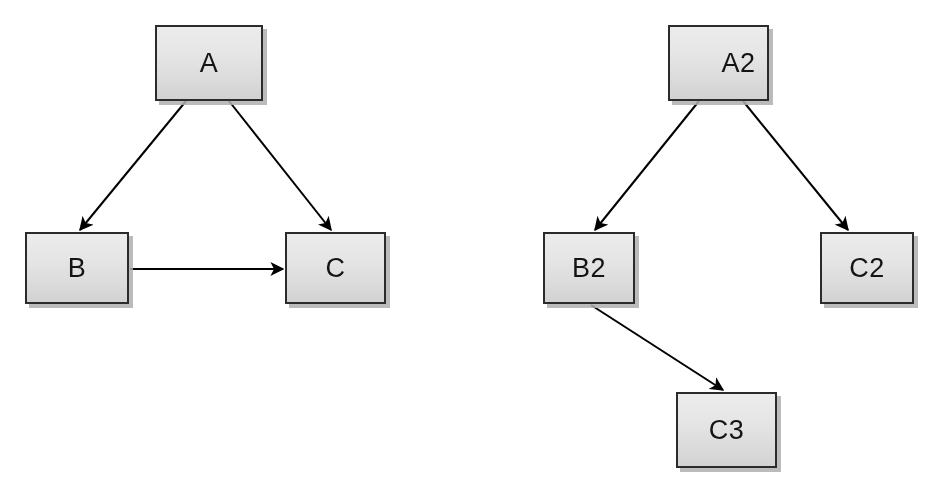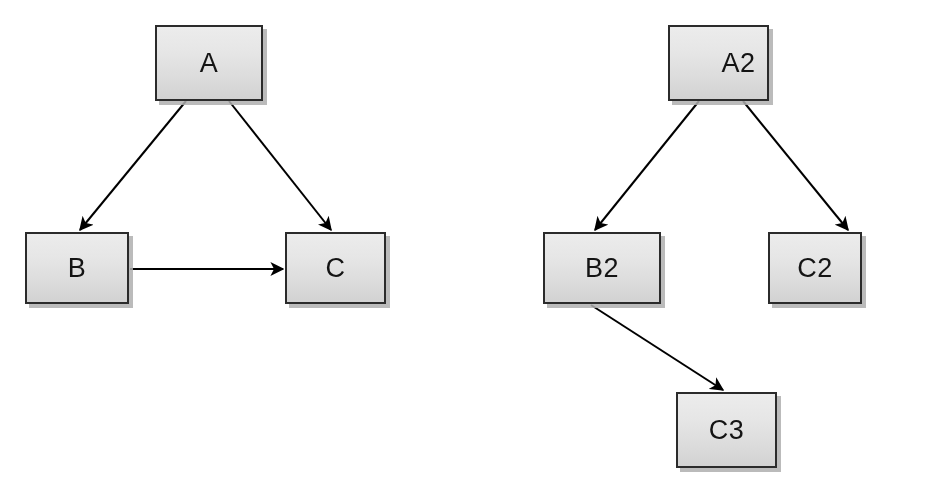--- a/index.html
+++ b/index.html
@@ -76,23 +76,23 @@
   <div class="node" style="left:25px; top:232px; width:104px; height:72px;">
     <span class="node-label">B</span>
   </div>
   <div class="node" style="left:285px; top:232px; width:101px; height:72px;">
     <span class="node-label">C</span>
   </div>
 
   <div class="node" style="left:668px; top:25px; width:101px; height:76px;padding-left:40px;">
     <span class="node-label">A2</span>
   </div>
-  <div class="node" style="left:543px; top:232px; width:118px; height:72px;">
+  <div class="node" style="left:543px; top:232px; width:92px; height:72px;">
     <span class="node-label">B2</span>
   </div>
-  <div class="node" style="left:768px; top:232px; width:94px; height:72px;">
+  <div class="node" style="left:820px; top:232px; width:94px; height:72px;">
     <span class="node-label">C2</span>
   </div>
   <div class="node" style="left:676px; top:392px; width:101px; height:76px;">
     <span class="node-label">C3</span>
   </div>
 
 </div>
 
 </body></html>

